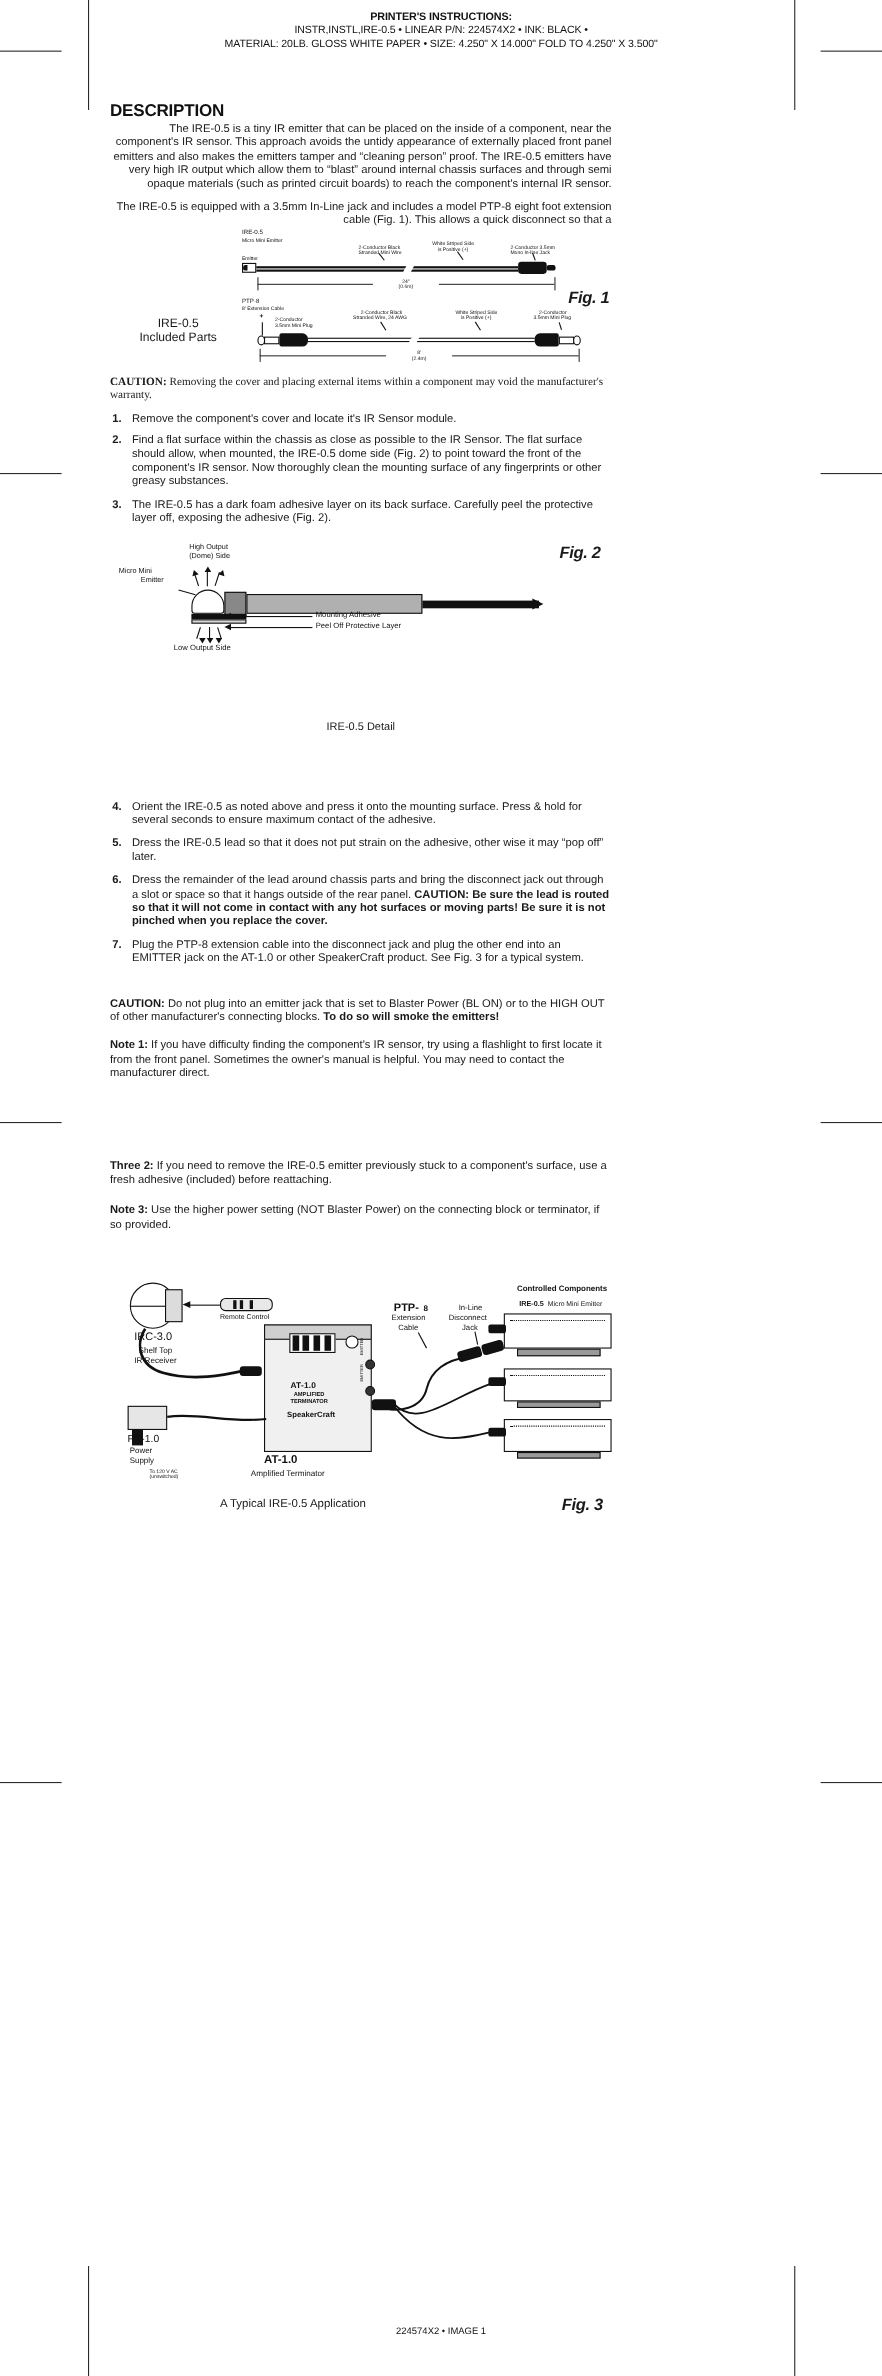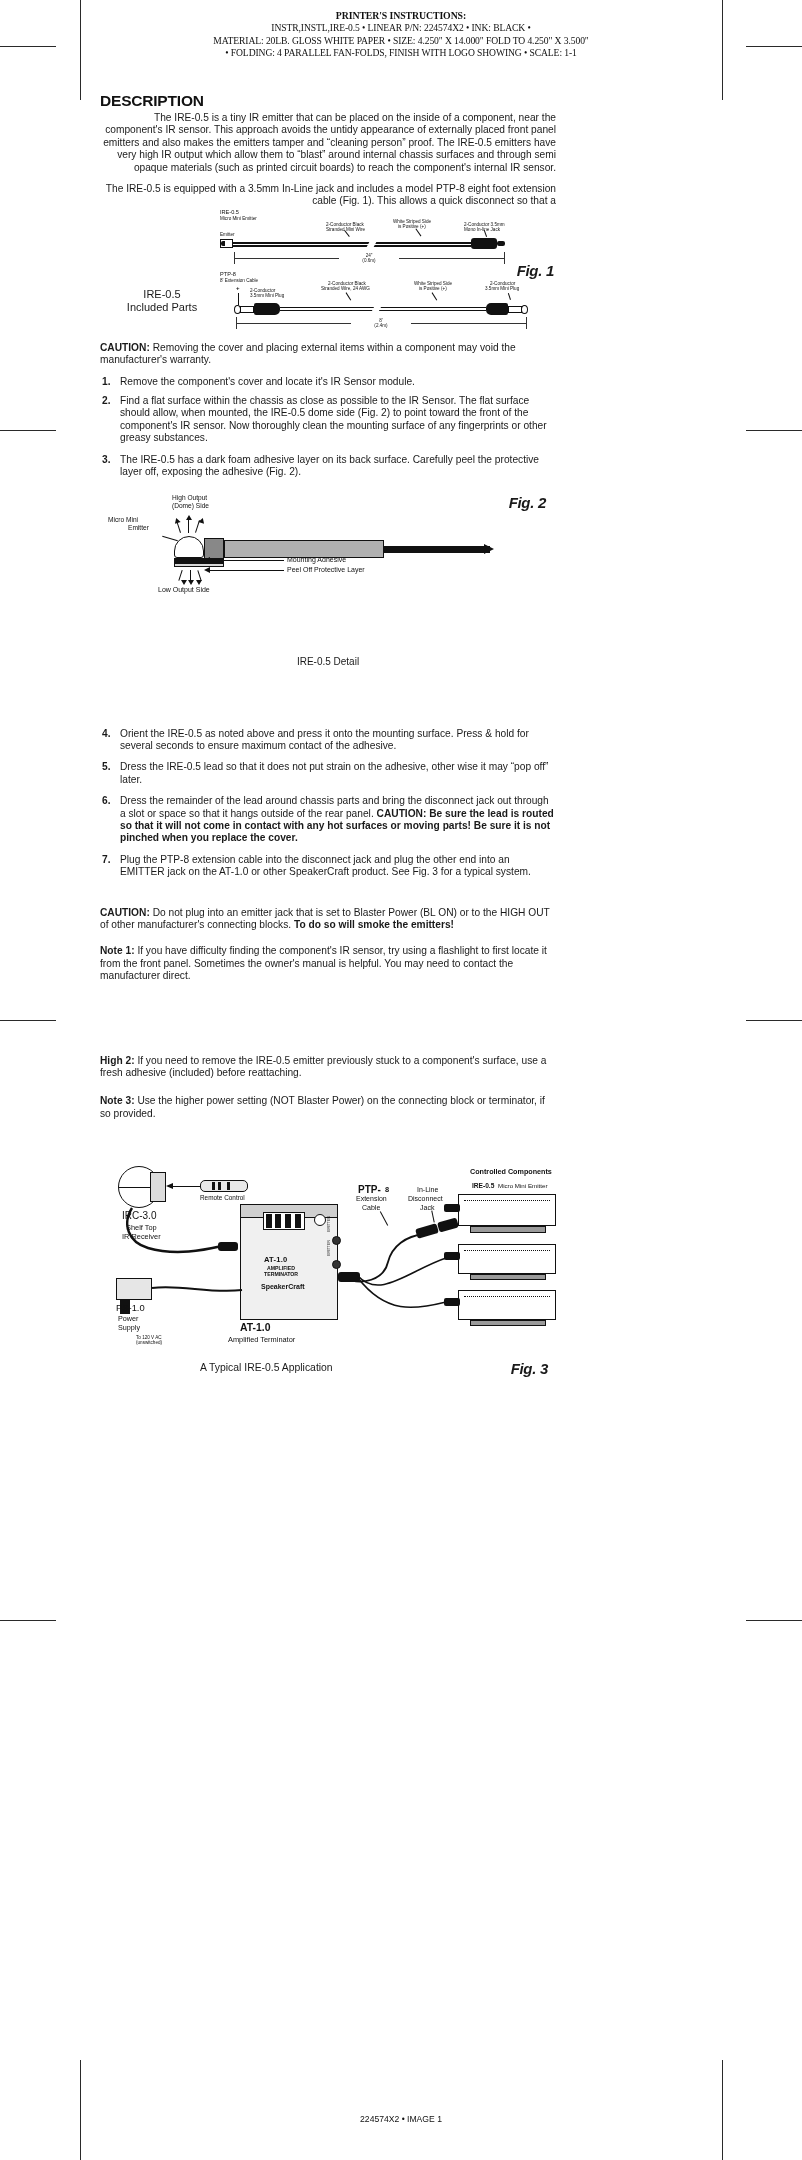--- a/index.html
+++ b/index.html
@@ -15,21 +15,21 @@
 
   
   .crop-line { position:absolute; background:#2a2a2a; }
   .vrule { width:1px; }
   .hrule { height:1px; }
 
   
   .printer-block {
     position:absolute; left:0; right:0; top:10px;
     text-align:center;
-    font-family:Liberation Serif, serif;
+    font-family:Liberation Sans, sans-serif;
     font-size:9.6px; line-height:12.4px;
     letter-spacing:-0.1px;
     color:#111;
   }
   .printer-title { font-weight:bold; font-size:9.8px; }
 
   
   .sheet { position:absolute; left:100px; top:92px; width:456px; }
 
   h2.section {
@@ -124,21 +124,20 @@
 <div class="crop-line hrule" style="left:0; top:1620px; width:56px;"></div>
 <div class="crop-line hrule" style="right:0; top:1620px; width:56px;"></div>
 
 <div class="crop-line vrule" style="left:80px; top:2060px; height:100px;"></div>
 <div class="crop-line vrule" style="left:722px; top:2060px; height:100px;"></div>
 
 <div class="printer-block">
   <div class="printer-title">PRINTER'S INSTRUCTIONS:</div>
   <div>INSTR,INSTL,IRE-0.5 • LINEAR P/N: 224574X2 • INK: BLACK •</div>
   <div>MATERIAL: 20LB. GLOSS WHITE PAPER • SIZE: 4.250" X 14.000" FOLD TO 4.250" X 3.500"</div>
-  <div>• FOLDING: 4 PARALLEL FAN-FOLDS, FINISH WITH LOGO SHOWING • SCALE: 1-1</div>
 </div>
 
 <div class="sheet">
 
   <h2 class="section">DESCRIPTION</h2>
   <p class="body">The IRE-0.5 is a tiny IR emitter that can be placed on the inside of a component, near the component's IR sensor. This approach avoids the untidy appearance of externally placed front panel emitters and also makes the emitters tamper and “cleaning person” proof. The IRE-0.5 emitters have very high IR output which allow them to “blast” around internal chassis surfaces and through semi opaque materials (such as printed circuit boards) to reach the component's internal IR sensor.</p>
   <p class="body" style="margin-bottom:2px;">The IRE-0.5 is equipped with a 3.5mm In-Line jack and includes a model PTP-8 eight foot extension cable (Fig. 1). This allows a quick disconnect so that a</p>
 
   <div class="fig1-wrap">
 
@@ -225,21 +224,21 @@
       <div class="dimtick" style="left:18px; top:109px; height:12px;"></div>
       <div class="dimtick" style="left:308px; top:109px; height:12px;"></div>
       <div class="dimtxt" style="left:133px; top:110px; width:60px; background:#fff;">
         <div>8'</div>
         <div>(2.4m)</div>
       </div>
 
     </div>
   </div>
 
-  <div class="blk" style="margin-top:6px;">
+  <div class="blk" style="margin-top:6px;font-family:Liberation Serif, serif;">
     <span class="b">CAUTION:</span>
     <span>Removing the cover and placing external items within a component may void the manufacturer's warranty.</span>
   </div>
 
 
   <div class="numitem" style="margin-bottom:7px;">
     <span class="num">1.</span>
     <span>Remove the component's cover and locate it's IR Sensor module.</span>
   </div>
 
@@ -328,21 +327,21 @@
     <span>Do not plug into an emitter jack that is set to Blaster Power (BL ON) or to the HIGH OUT of other manufacturer's connecting blocks.</span>
     <span class="b">To do so will smoke the emitters!</span>
   </div>
 
   <div class="blk" style="margin-top:14px;">
     <span class="b">Note 1:</span>
     <span>If you have difficulty finding the component's IR sensor, try using a flashlight to first locate it from the front panel. Sometimes the owner's manual is helpful. You may need to contact the manufacturer direct.</span>
   </div>
 
   <div class="blk" style="margin-top:72px;">
-    <span class="b">High 2:</span>
+    <span class="b">Three 2:</span>
     <span>If you need to remove the IRE-0.5 emitter previously stuck to a component's surface, use a fresh adhesive (included) before reattaching.</span>
   </div>
 
   <div class="blk" style="margin-top:16px;">
     <span class="b">Note 3:</span>
     <span>Use the higher power setting (NOT Blaster Power) on the connecting block or terminator, if so provided.</span>
   </div>
 
   <div class="fig3-wrap" style="margin-top:40px;">
 

